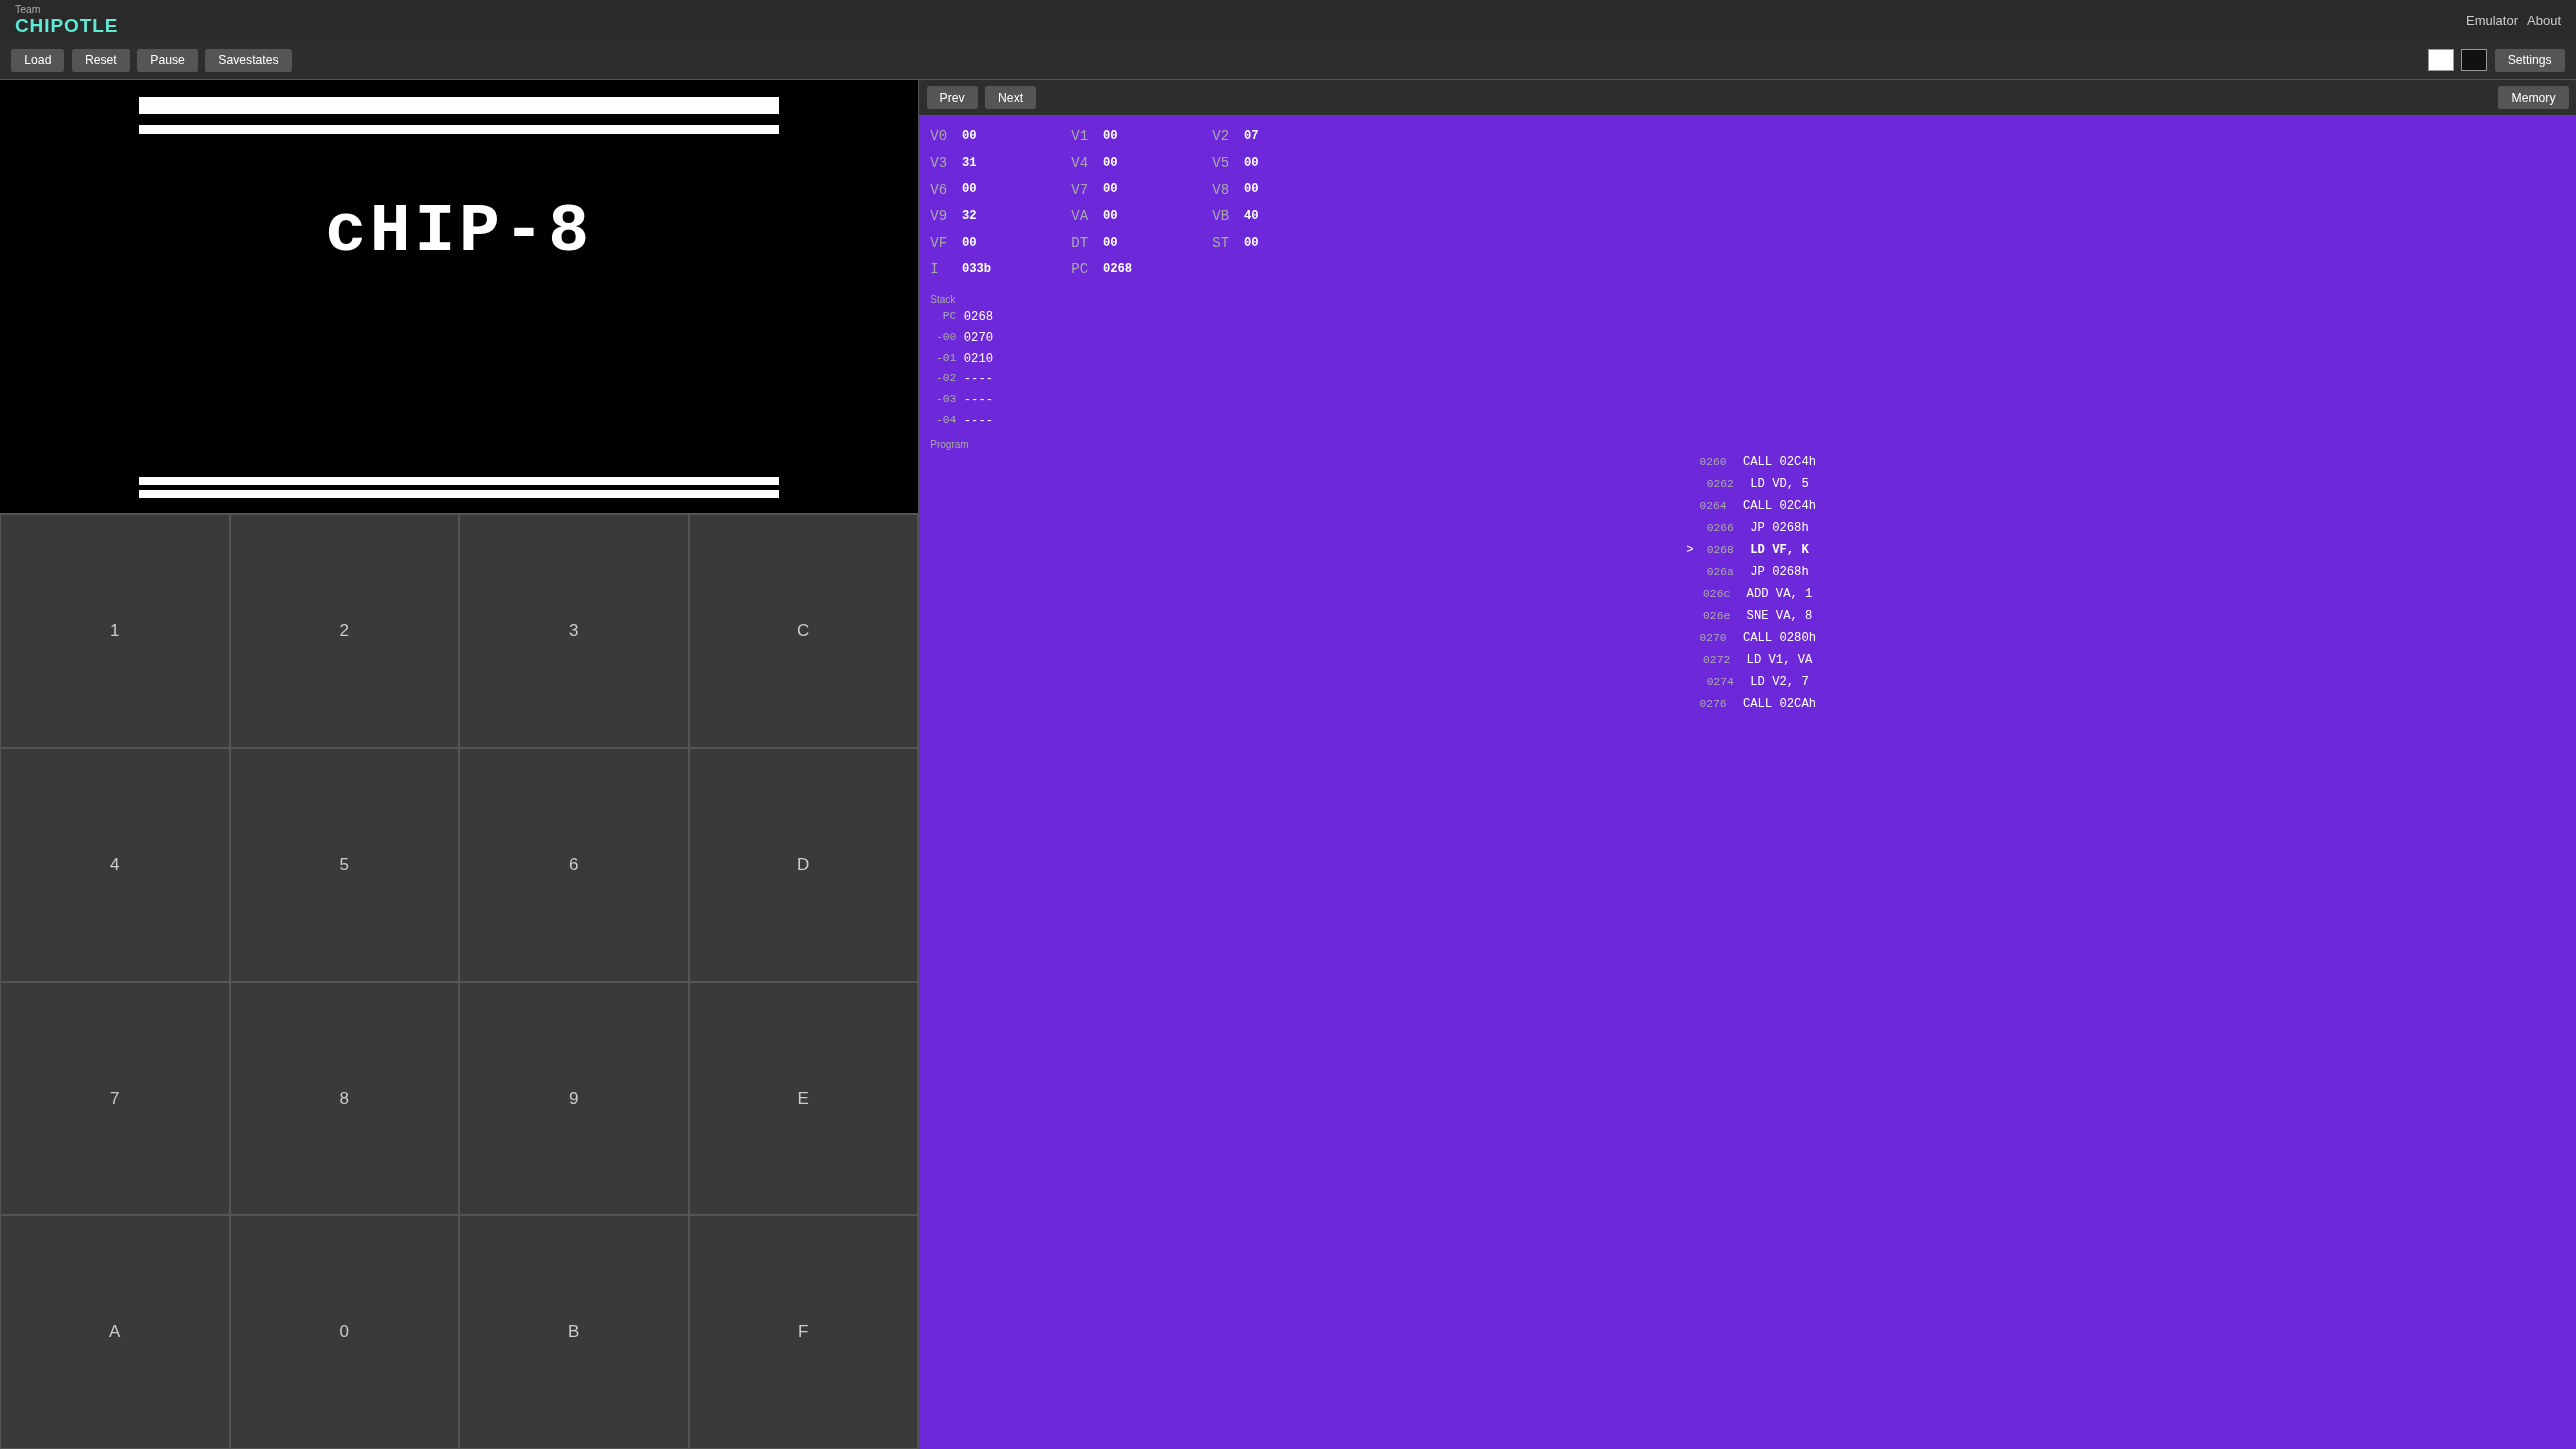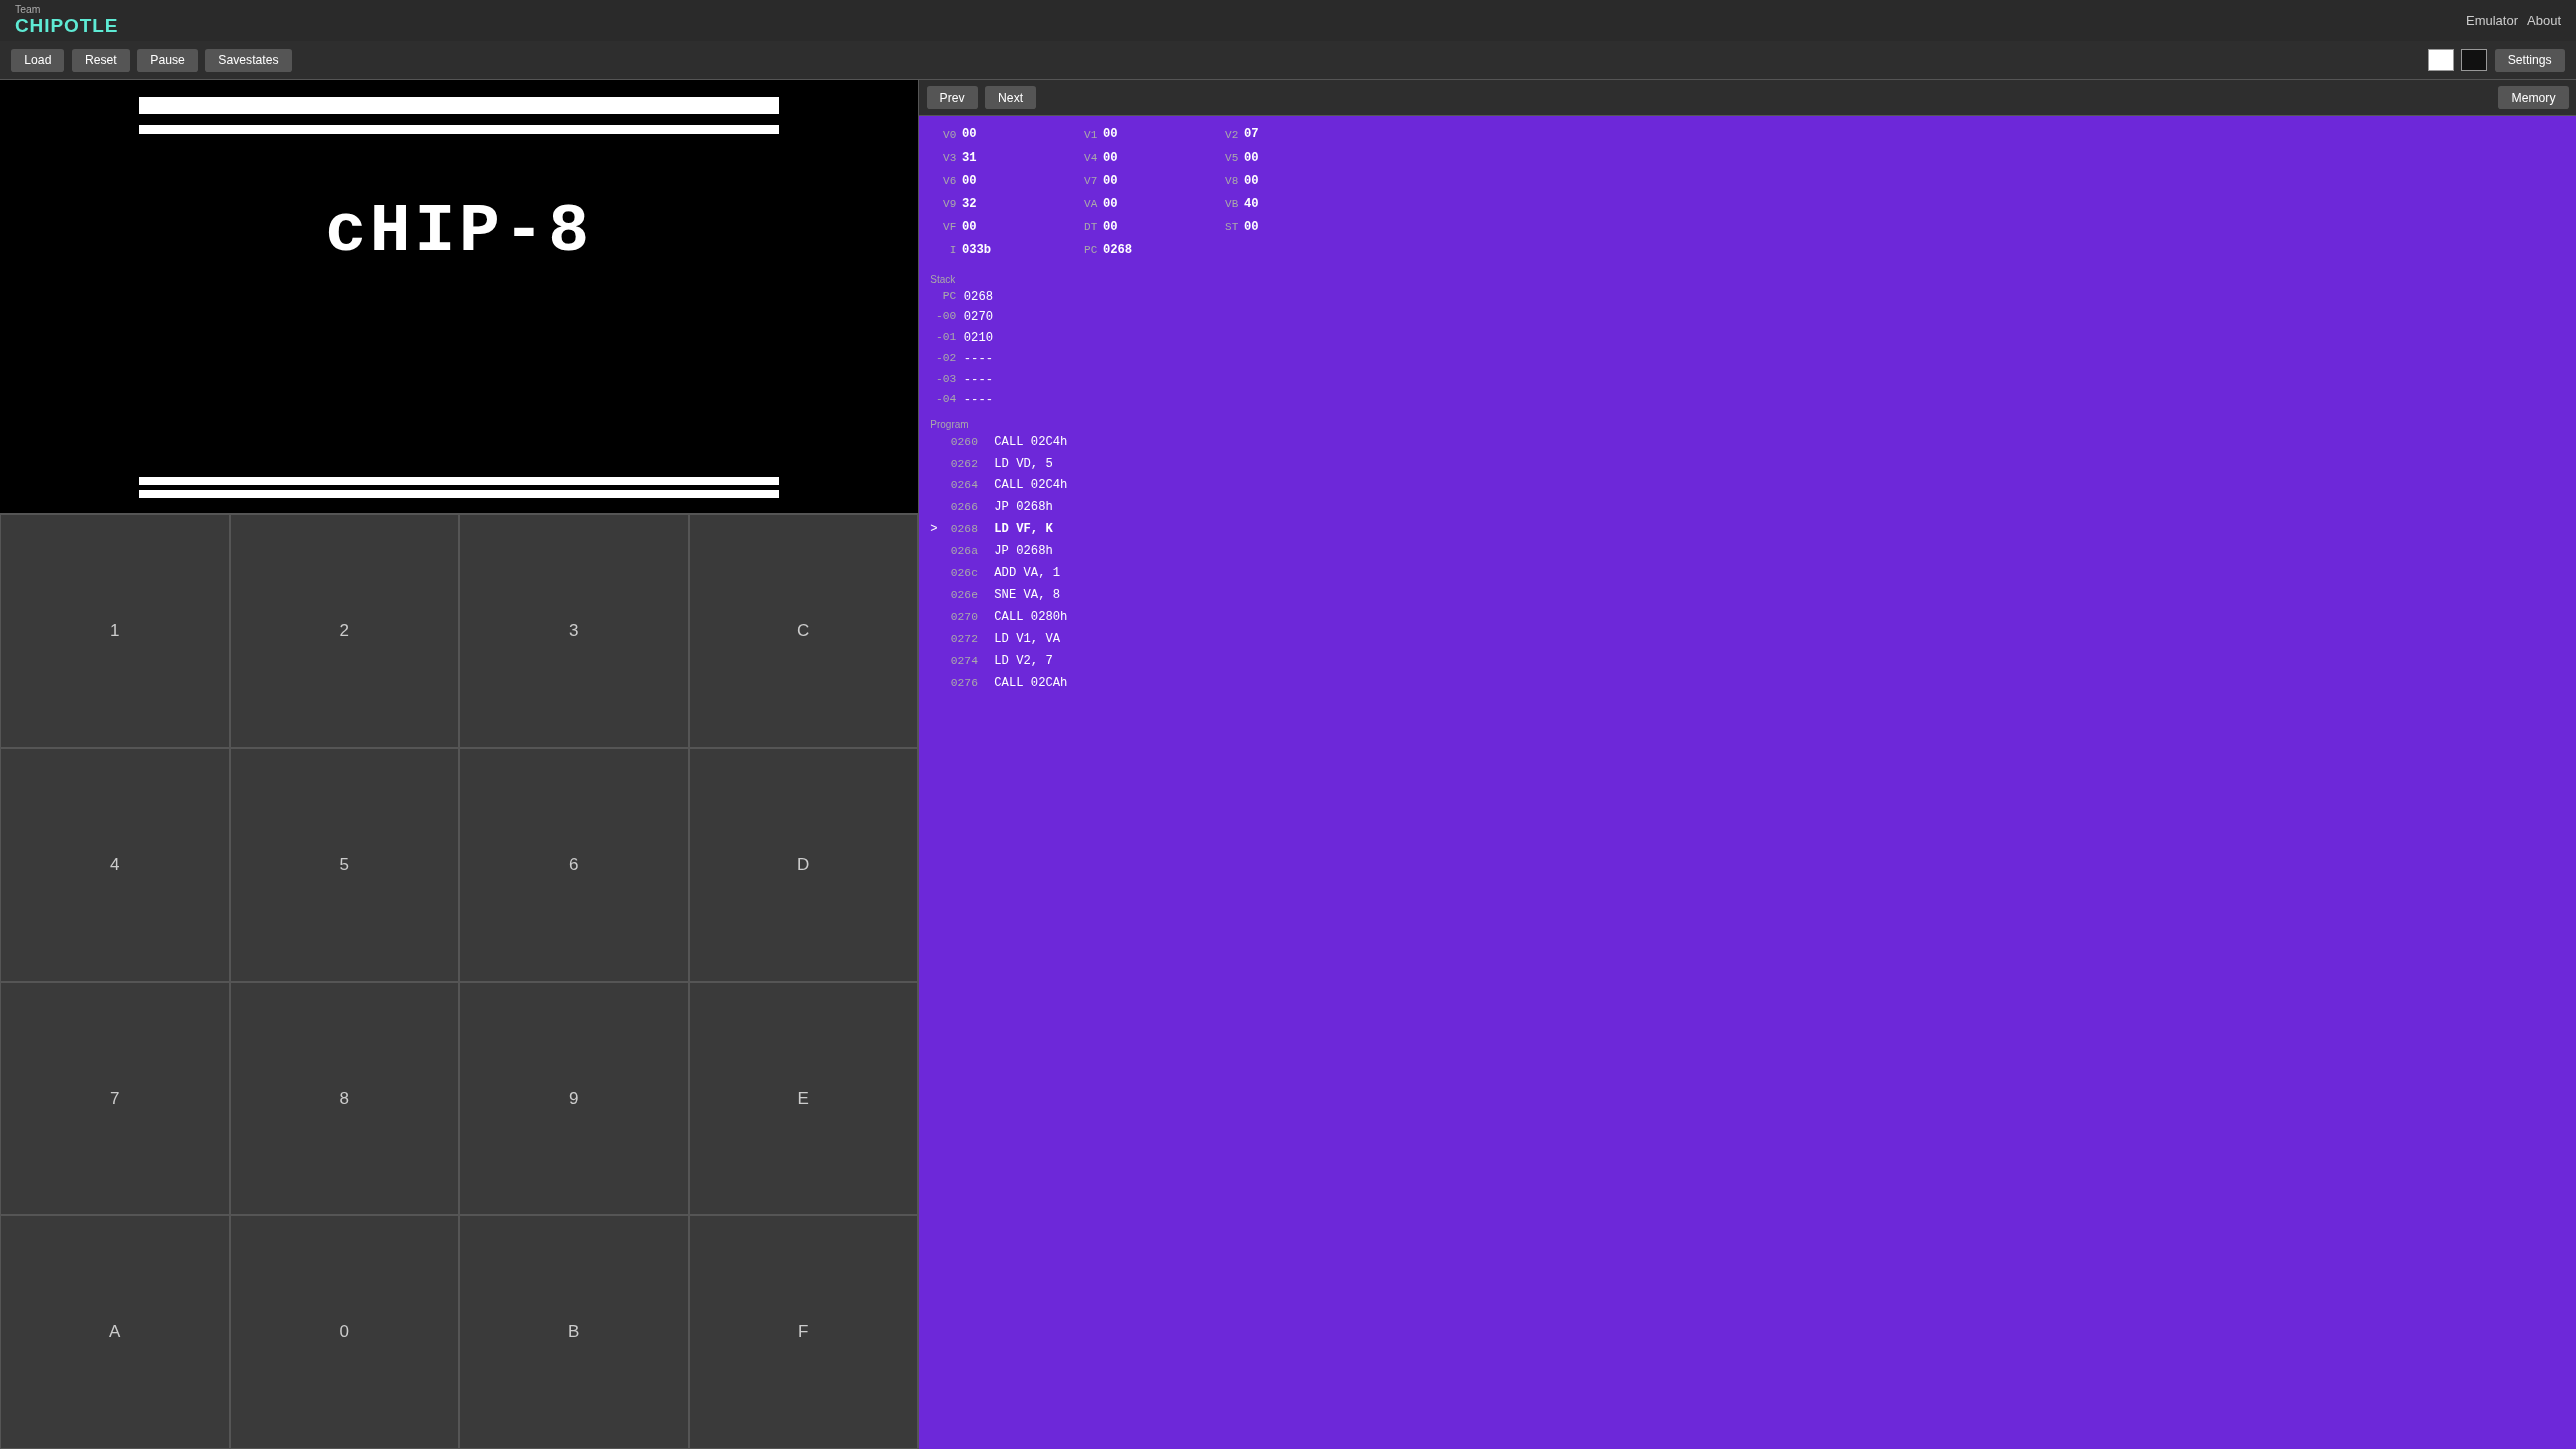--- a/index.html
+++ b/index.html
@@ -230,23 +230,22 @@
       gap: 0;
       align-items: center;
     }
     .reg-item {
       display: flex;
       align-items: center;
       width: 141px;
     }
     .reg-name {
       color: #aaa;
-      font-size: 11px;
+      font-size: 14px;
       min-width: 26px;
-      text-align: right;
       margin-right: 5.6px;
     }
     .reg-val {
       color: #fff;
       font-size: 12.2px;
       font-weight: bold;
     }
     
     #stack-section {
       padding: 3.8px 11.3px 3.8px 11.3px;
@@ -278,20 +277,21 @@
       padding: 3.8px 11.3px;
       font-size: 12.2px;
       flex: 1;
       overflow-y: auto;
     }
     .program-row {
       display: flex;
       gap: 7.5px;
       line-height: 1.8;
       white-space: nowrap;
+      justify-content: center;
     }
     .prog-arrow {
       color: #fff;
       min-width: 13px;
       font-size: 12.2px;
     }
     .prog-addr {
       color: #aaa;
       font-size: 11.3px;
       min-width: 36px;

